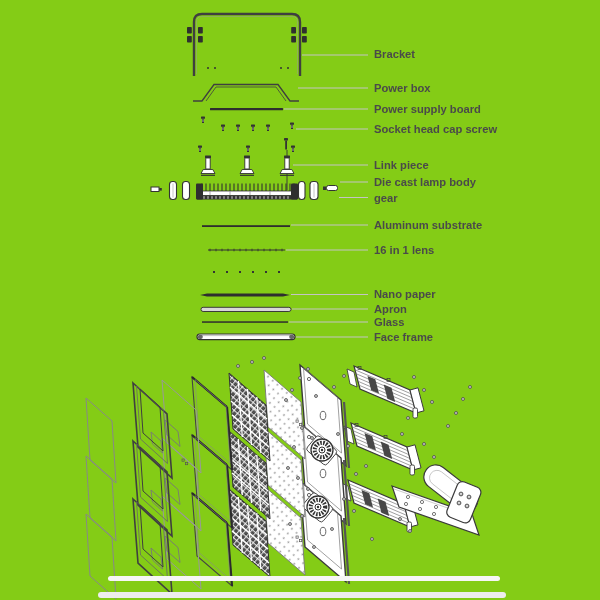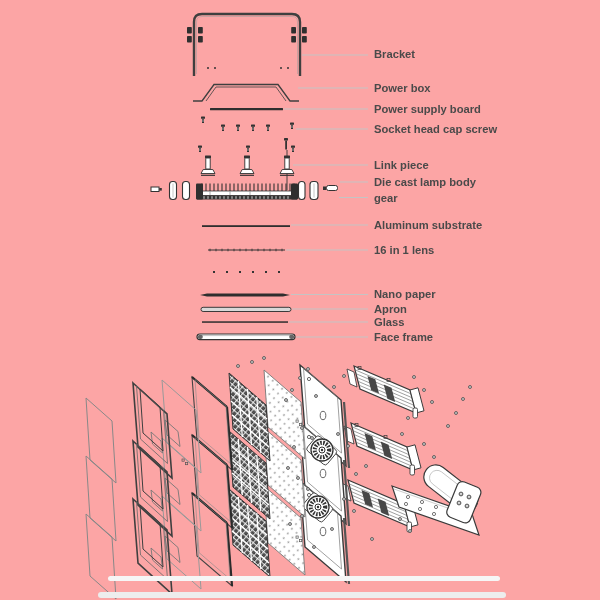--- a/index.html
+++ b/index.html
@@ -1,16 +1,16 @@
 <!DOCTYPE html>
 <html><head>
 <meta charset="utf-8">
 <style>
   html,body{margin:0;padding:0;background:#fff;}
-  .stage{position:relative;width:600px;height:600px;background:#fca5a5;overflow:hidden;
+  .stage{position:relative;width:600px;height:600px;background:#84cc16;overflow:hidden;
          font-family:"Liberation Sans",sans-serif;}
   svg{display:block;}
   text.part-label{font-family:"Liberation Sans",sans-serif;font-size:11.2px;font-weight:600;fill:#4a4a4a;}
 </style>
 </head>
 <body>
 
 <div class="stage">
 <svg width="600" height="600" viewBox="0 0 600 600">
   <defs>

